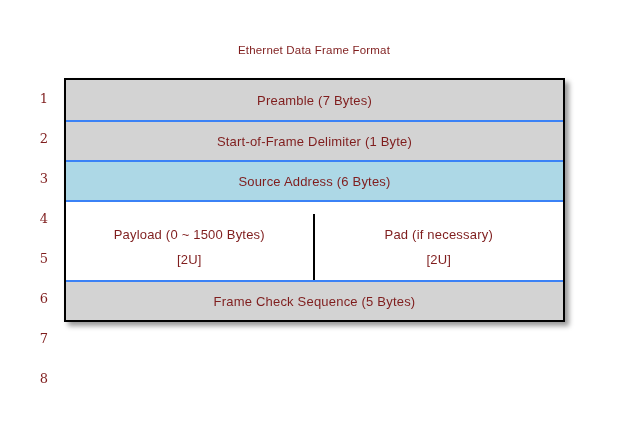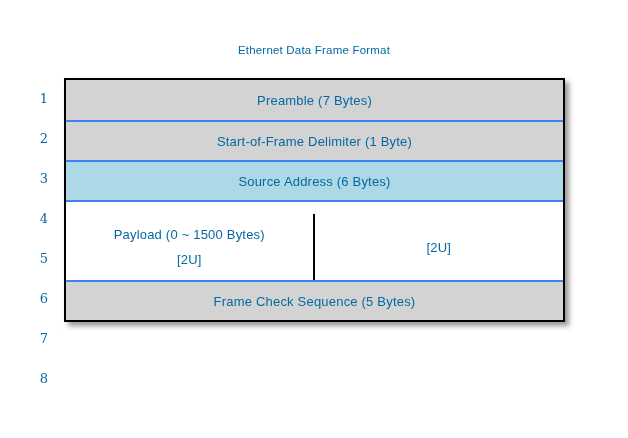--- a/index.html
+++ b/index.html
@@ -2,21 +2,21 @@
 <html><head>
 <meta charset="utf-8">
 <style>
   html, body { margin: 0; padding: 0; background: #ffffff; }
   .canvas {
     position: relative;
     width: 628px;
     height: 438px;
     background: #ffffff;
     font-family: "Liberation Sans", sans-serif;
-    color: #0369a1;
+    color: #7f1d1d;
     overflow: hidden;
   }
 
   .title-block {
     position: absolute;
     left: 0;
     top: 43px;
     width: 628px;
     text-align: center;
     font-size: 11.5px;
@@ -103,19 +103,20 @@
   <div class="frame-table">
     <div class="frame-row" style="background-color: rgb(211, 211, 211);">Preamble (7 Bytes)</div>
     <div class="frame-row" style="background-color: rgb(211, 211, 211);">Start-of-Frame Delimiter (1 Byte)</div>
     <div class="frame-row" style="background-color: rgb(173, 216, 230);">Source Address (6 Bytes)</div>
     <div class="frame-row split" style="background-color: rgb(255, 255, 255);">
       <div class="frame-cell">
         <div>Payload (0 ~ 1500 Bytes)</div>
         <div>[2U]</div>
       </div>
       <div class="frame-cell">
+        <div>Pad (if necessary)</div>
         <div>[2U]</div>
       </div>
     </div>
     <div class="frame-row" style="background-color: rgb(211, 211, 211);">Frame Check Sequence (5 Bytes)</div>
   </div>
 
 </div>
 
 </body></html>

